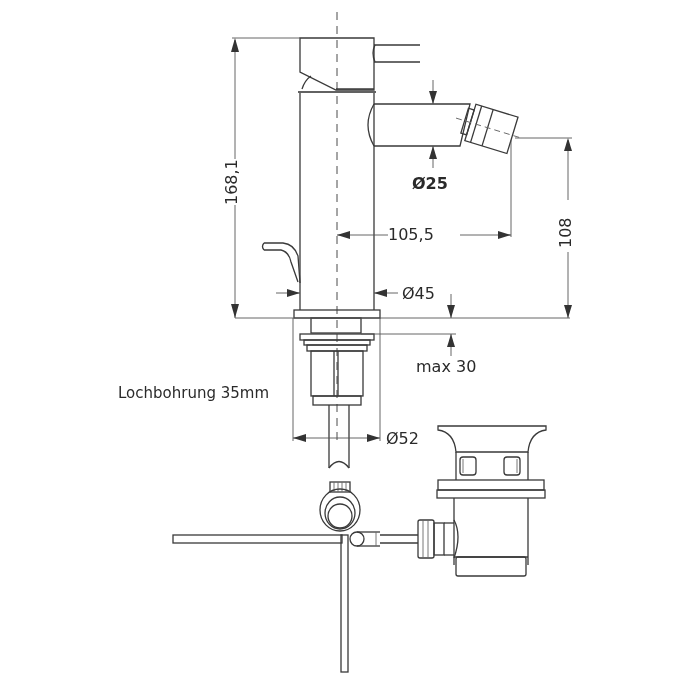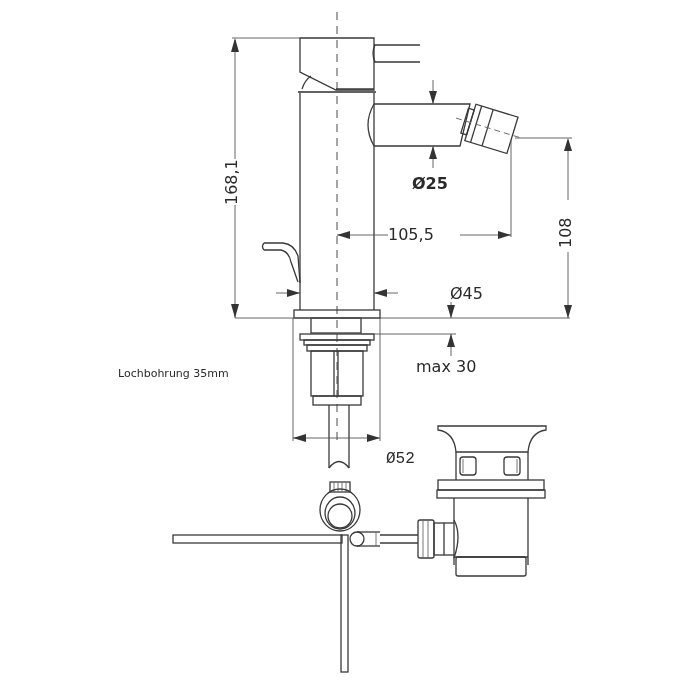--- a/index.html
+++ b/index.html
@@ -178,16 +178,16 @@
     <line class="dim" x1="293" y1="438" x2="380" y2="438"></line>
     <polygon class="arrow" points="293,438 306,434 306,442"></polygon>
     <polygon class="arrow" points="380,438 367,434 367,442"></polygon>
   </g>
 </svg>
 
 <div class="lbl vlbl" style="left:224px; top:205px;">168,1</div>
 <div class="lbl" style="left:412px; top:176px;font-weight:bold;">Ø25</div>
 <div class="lbl" style="left:388px; top:227px;">105,5</div>
 <div class="lbl vlbl" style="left:558px; top:248px;">108</div>
-<div class="lbl" style="left:402px; top:286px;margin-left:48px;">Ø45</div>
+<div class="lbl" style="left:402px; top:286px;">Ø45</div>
 <div class="lbl" style="left:416px; top:359px;">max 30</div>
-<div class="lbl" style="left:118px; top:368px; font-size:11px;text-align:center;">Lochbohrung 35mm</div>
-<div class="lbl" style="left:386px; top:451px;font-family:Liberation Mono, monospace;">Ø52</div>
+<div class="lbl" style="left:118px; top:386px; font-size:15px;text-align:center;">Lochbohrung 35mm</div>
+<div class="lbl" style="left:386px; top:431px;">Ø52</div>
 
 </body></html>

